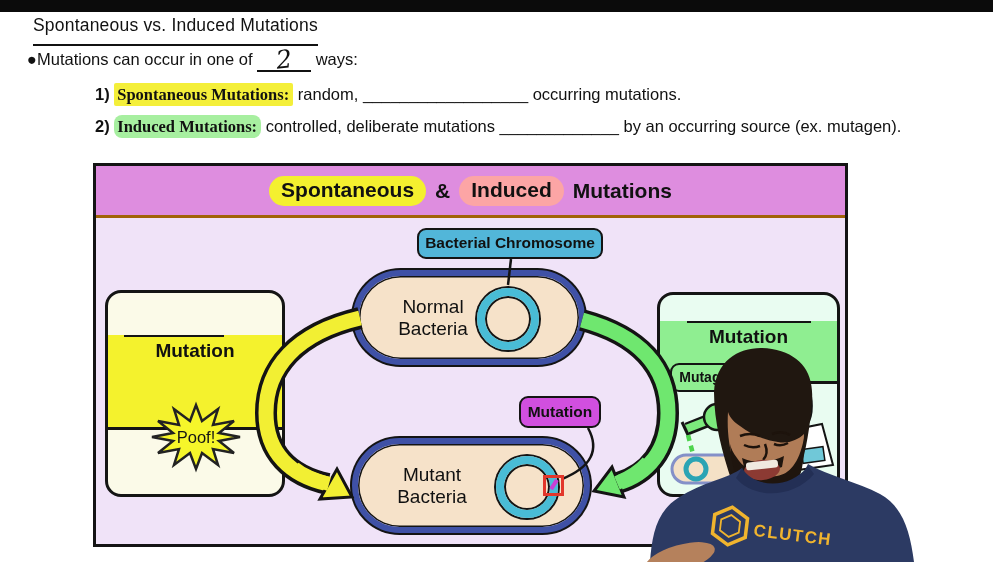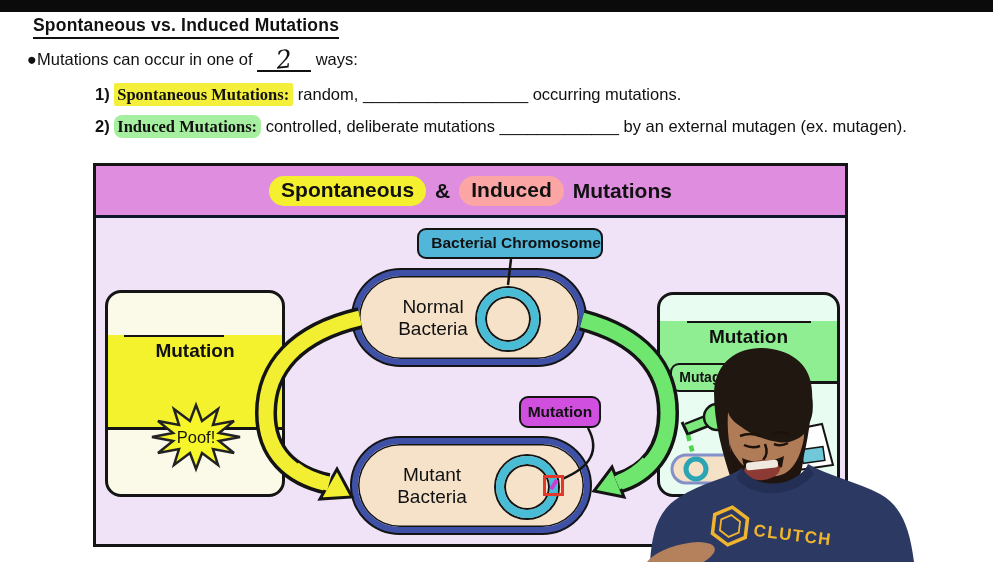--- a/index.html
+++ b/index.html
@@ -4,40 +4,40 @@
 <style>
   html,body{margin:0;padding:0;}
   body{
     width:1000px;height:562px;position:relative;background:#ffffff;
     font-family:"Liberation Sans",sans-serif;color:#111;overflow:hidden;
   }
   .topbar{position:absolute;left:0;top:0;width:993px;height:12px;background:#0b0b0b;}
 
   
   .page-title{
-    position:absolute;left:33px;top:15px;font-size:17.5px;font-weight:bold;
-    border-bottom:2.5px solid #111;padding-bottom:1px;letter-spacing:.2px;
+    position:absolute;left:33px;top:15px;font-size:17.5px;font-weight:normal;
+    border-bottom:2.5px solid #111;padding-bottom:8px;letter-spacing:.2px;
   }
   .bullet-line{position:absolute;left:27px;top:50px;font-size:16.5px;white-space:nowrap;}
   .blank2{display:inline-block;width:54px;border-bottom:2.2px solid #111;text-align:center;height:20px;}
   .two{
     font-family:"DejaVu Serif",serif;font-style:italic;font-size:25px;line-height:12px;
     display:inline-block;transform:rotate(-6deg);position:relative;top:3px;
   }
   .item{position:absolute;left:95px;font-size:16.5px;white-space:nowrap;}
   #item-1{top:85px;} #item-2{top:117px;}
   .num{font-weight:bold;}
   .hl{font-weight:bold;padding:2px 4px 2px 3px;border-radius:2px;font-family:Liberation Serif, serif;}
   .hl-yellow{background:#f4ef3a;}
   .hl-green{background:#a7efa0;border-radius:8px;}
 
   
   .diagram{position:absolute;left:93px;top:163px;width:755px;height:384px;
     border:3px solid #141414;background:#f0e3f8;box-sizing:border-box;}
-  .dg-header{height:49px;background:#de8ddf;border-bottom:3px solid #0f172a;
+  .dg-header{height:49px;background:#de8ddf;border-bottom:3px solid #a16207;
     display:flex;align-items:center;justify-content:center;gap:9px;
     font-size:21px;font-weight:bold;text-align:center;}
   .pill{border-radius:15px;padding:2px 12px 4px;}
   .pill-y{background:#f4f02f;}
   .pill-g{background:#fca5a5;}
   .dg-body{position:relative;width:749px;height:326px;}
 
   
   .side-box{position:absolute;border:3px solid #141414;border-radius:16px;
     box-sizing:border-box;overflow:hidden;z-index:2;}
@@ -66,21 +66,21 @@
 
   #mutation-site{position:absolute;left:447px;top:257px;width:21px;height:21px;
     border:3.5px solid #e2372b;box-sizing:border-box;z-index:6;}
   #mutation-site .mark{position:absolute;left:6px;top:1px;width:4px;height:11px;
     background:#c93fd6;transform:rotate(32deg);}
 
   
   .tag{position:absolute;border:2.5px solid #141414;border-radius:9px;font-weight:bold;
     text-align:center;z-index:7;box-sizing:border-box;}
   #bc-label{left:321px;top:10px;width:186px;height:31px;background:#52b6d9;
-    font-size:15.5px;line-height:26px;text-align:right;}
+    font-size:15.5px;line-height:26px;}
   #mutation-label{left:423px;top:178px;width:82px;height:32px;background:#d14fdf;
     font-size:15.5px;line-height:27px;}
   #mutagen-label{left:574px;top:145px;width:76px;height:29px;background:#8fee91;
     font-size:14px;line-height:24px;z-index:4;}
 
   .overlay-svg{position:absolute;left:0;top:0;z-index:5;pointer-events:none;}
   .person-svg{position:absolute;left:630px;top:340px;z-index:50;pointer-events:none;}
 </style>
 </head>
 <body>
@@ -96,21 +96,21 @@
 
 <div class="item" id="item-1">
   <span class="num">1)</span>
   <span class="hl hl-yellow">Spontaneous Mutations:</span>
   <span>random, __________________ occurring mutations.</span>
 </div>
 
 <div class="item" id="item-2">
   <span class="num">2)</span>
   <span class="hl hl-green">Induced Mutations:</span>
-  <span>controlled, deliberate mutations _____________ by an external mutagen (ex. mutagen).</span>
+  <span>controlled, deliberate mutations _____________ by an occurring source (ex. mutagen).</span>
 </div>
 
 <div class="diagram">
   <div class="dg-header">
     <span class="pill pill-y">Spontaneous</span>
     <span>&amp;</span>
     <span class="pill pill-g">Induced</span>
     <span>Mutations</span>
   </div>
 

